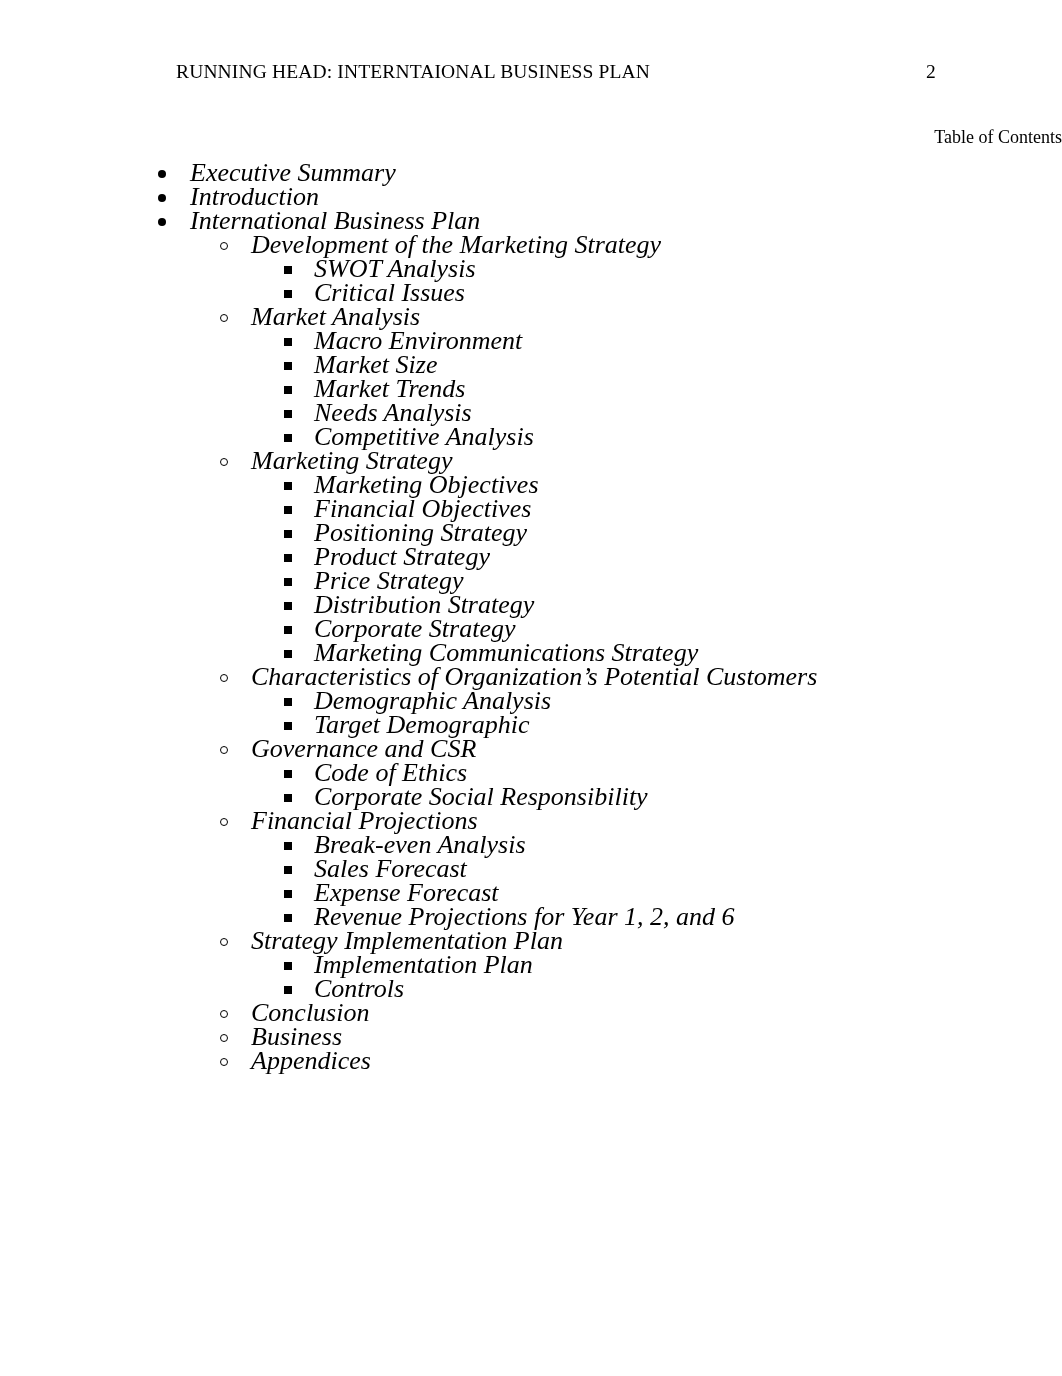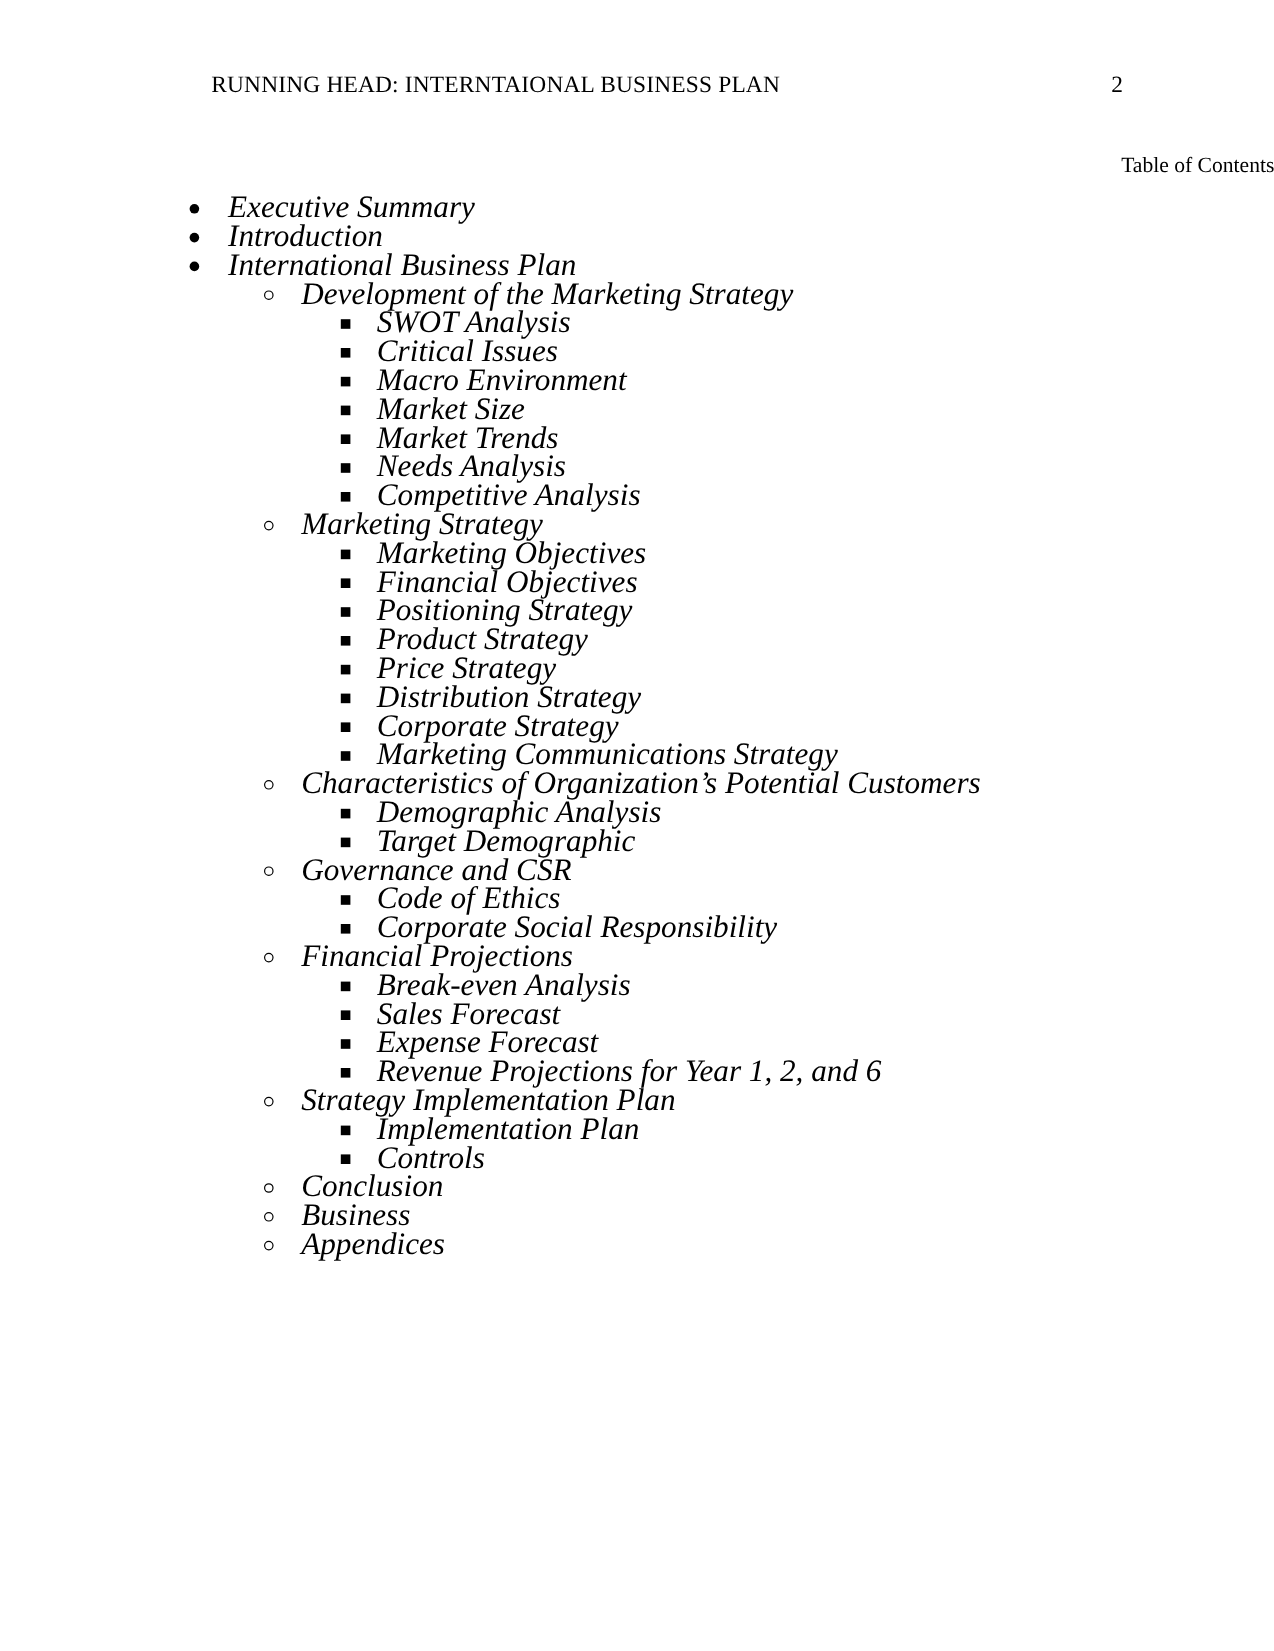--- a/index.html
+++ b/index.html
@@ -169,20 +169,24 @@
         <span class="toc-label">Development of the Marketing Strategy</span>
       </div>
       <div class="toc-item lvl3">
         <span class="toc-bullet glyph-square"></span>
         <span class="toc-label">SWOT Analysis</span>
       </div>
       <div class="toc-item lvl3">
         <span class="toc-bullet glyph-square"></span>
         <span class="toc-label">Critical Issues</span>
       </div>
+      <div class="toc-item lvl2">
+        <span class="toc-bullet glyph-circle"></span>
+        <span class="toc-label">Market Analysis</span>
+      </div>
       <div class="toc-item lvl3">
         <span class="toc-bullet glyph-square"></span>
         <span class="toc-label">Macro Environment</span>
       </div>
       <div class="toc-item lvl3">
         <span class="toc-bullet glyph-square"></span>
         <span class="toc-label">Market Size</span>
       </div>
       <div class="toc-item lvl3">
         <span class="toc-bullet glyph-square"></span>

